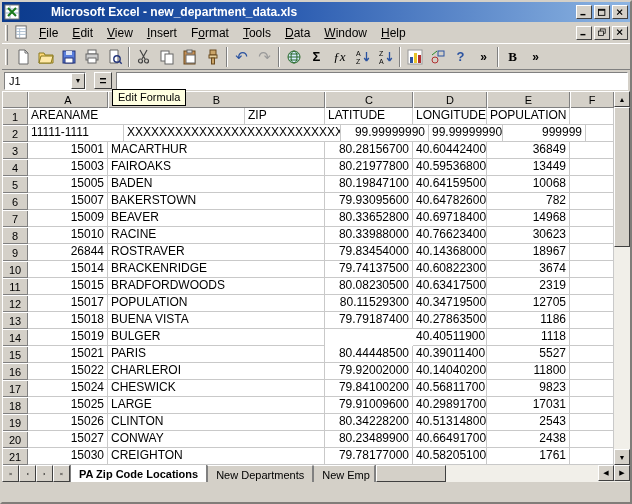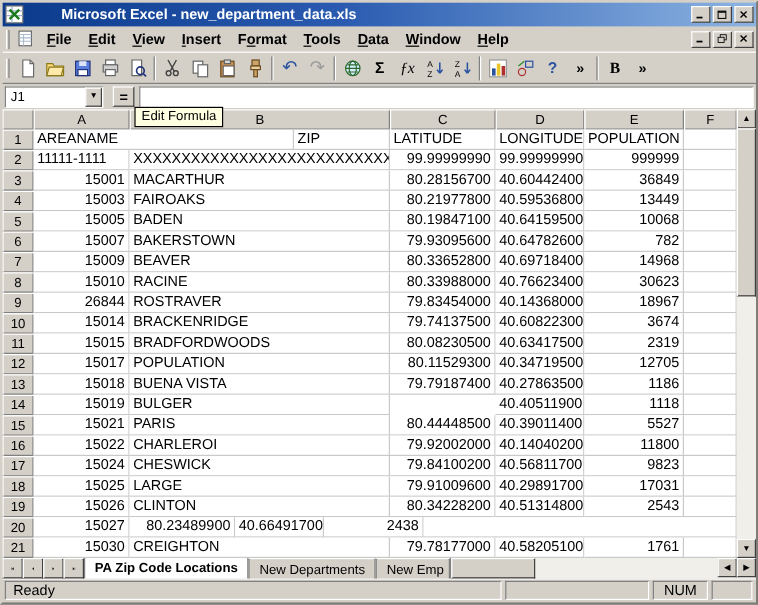--- a/index.html
+++ b/index.html
@@ -119,21 +119,21 @@
         </svg>
       </button>
   </div>
 
   <div class="menubar">
     <span class="grip"></span>
     <span class="sheeticon"><svg viewBox="0 0 16 16">
           <rect x="2" y="1" width="11" height="13" fill="#fff" stroke="#666"></rect>
           <path d="M2 4h11M2 7h11M2 10h11M6 4v10" stroke="#aabccd" fill="none"></path>
         </svg></span>
-    <span class="mitems" style="display:flex;align-items:center;font-weight:bold;">
+    <span class="mitems" style="display:flex;align-items:center;">
         <span class="menu-item"><u>F</u>ile</span>
         <span class="menu-item"><u>E</u>dit</span>
         <span class="menu-item"><u>V</u>iew</span>
         <span class="menu-item"><u>I</u>nsert</span>
         <span class="menu-item">F<u>o</u>rmat</span>
         <span class="menu-item"><u>T</u>ools</span>
         <span class="menu-item"><u>D</u>ata</span>
         <span class="menu-item"><u>W</u>indow</span>
         <span class="menu-item"><u>H</u>elp</span>
       </span>
@@ -312,21 +312,21 @@
           <span class="rowhdr">1</span>
           <span class="cell" style="width: 217px;">AREANAME</span>
           <span class="cell" style="width: 80px;">ZIP</span>
           <span class="cell" style="width: 88px;">LATITUDE</span>
           <span class="cell" style="width: 74px;">LONGITUDE</span>
           <span class="cell" style="width: 83px;">POPULATION</span>
           <span class="cell flexfill"></span>
         </div>
         <div class="grow">
           <span class="rowhdr">2</span>
-          <span class="cell" style="width: 80px;">11111-1111</span>
+          <span class="cell" style="width: 96px;">11111-1111</span>
           <span class="cell" style="width: 217px;">XXXXXXXXXXXXXXXXXXXXXXXXXXXXXXXX</span>
           <span class="cell num" style="width: 88px;">99.99999990</span>
           <span class="cell num" style="width: 74px;">99.99999990</span>
           <span class="cell num" style="width: 83px;">999999</span>
           <span class="cell flexfill"></span>
         </div>
         <div class="grow">
           <span class="rowhdr">3</span>
           <span class="cell num" style="width: 80px;">15001</span>
           <span class="cell" style="width: 217px;">MACARTHUR</span>
@@ -475,20 +475,21 @@
           <span class="cell num" style="width: 80px;">15026</span>
           <span class="cell" style="width: 217px;">CLINTON</span>
           <span class="cell num" style="width: 88px;">80.34228200</span>
           <span class="cell num" style="width: 74px;">40.51314800</span>
           <span class="cell num" style="width: 83px;">2543</span>
           <span class="cell flexfill"></span>
         </div>
         <div class="grow">
           <span class="rowhdr">20</span>
           <span class="cell num" style="width: 80px;">15027</span>
+          <span class="cell" style="width: 217px;">CONWAY</span>
           <span class="cell num" style="width: 88px;">80.23489900</span>
           <span class="cell num" style="width: 74px;">40.66491700</span>
           <span class="cell num" style="width: 83px;">2438</span>
           <span class="cell flexfill"></span>
         </div>
         <div class="grow">
           <span class="rowhdr">21</span>
           <span class="cell num" style="width: 80px;">15030</span>
           <span class="cell" style="width: 217px;">CREIGHTON</span>
           <span class="cell num" style="width: 88px;">79.78177000</span>
@@ -536,22 +537,16 @@
         <span class="tab clip">New Emp</span>
       </span>
     <div class="hscroll">
       <span class="hthumb"></span>
       <span class="htrack"></span>
       <span class="sbtn">◀</span>
       <span class="sbtn">▶</span>
     </div>
   </div>
 
-  <div class="statusbar">
-    <span class="spanel sp-ready">Ready</span>
-    <span class="spanel sp-auto"></span>
-    <span class="spanel sp-num">NUM</span>
-    <span class="spanel sp-end"></span>
-  </div>
 
   <div class="tooltip">Edit Formula</div>
 
 </div>
 
 </body></html>

